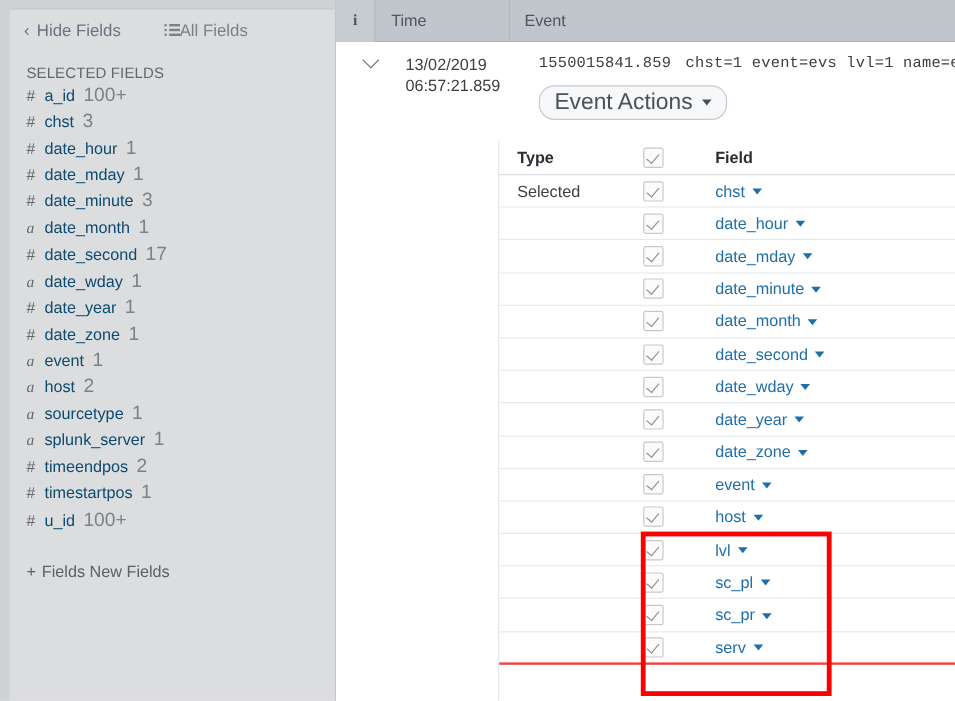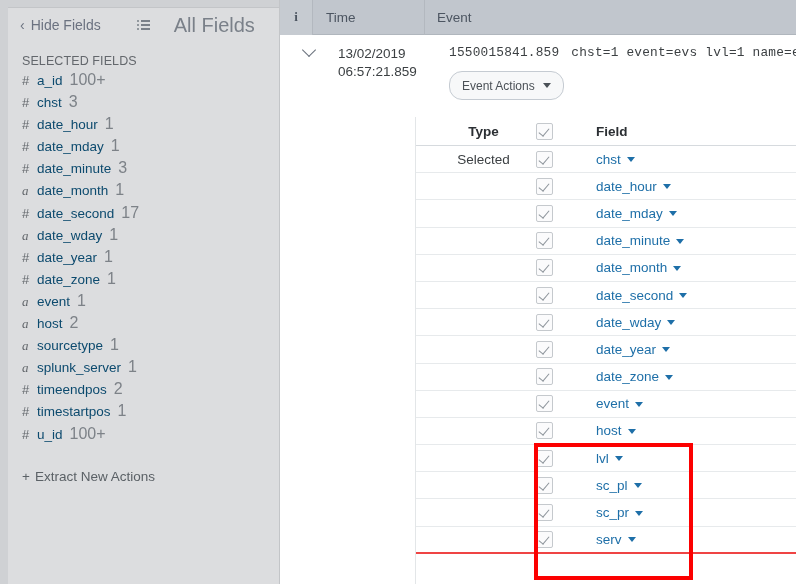--- a/index.html
+++ b/index.html
@@ -68,24 +68,24 @@
     white-space: nowrap;
   }
   .chev-left {
     font-size: 14px;
     color: #6b7280;
     line-height: 1;
     display: inline-block;
   }
   .all-fields {
     color: #7a8089;
-    font-size: 20px;
-    display: flex;
-    align-items: center;
-    gap: 24px;
+    font-size: 14px;
+    display: flex;
+    align-items: center;
+    gap: 0;
     cursor: pointer;
     margin-left: 36px;
     white-space: nowrap;
   }
   .list-icon {
     display: inline-flex;
     flex-direction: column;
     justify-content: center;
     gap: 2px;
     width: 13px;
@@ -243,21 +243,21 @@
     margin-top: 11px;
     display: inline-flex;
     align-items: center;
     gap: 8px;
     height: 29px;
     padding: 0 12px;
     border: 1px solid #c5cbd2;
     border-radius: 13px;
     background: #f7f8f9;
     color: #4b5157;
-    font-size: 12px;
+    font-size: 19px;
     cursor: pointer;
     box-sizing: border-box;
   }
   .caret-down {
     width: 0; height: 0;
     border-left: 4px solid transparent;
     border-right: 4px solid transparent;
     border-top: 5px solid #4b5157;
     display: inline-block;
   }
@@ -279,21 +279,20 @@
     border-bottom: 1px solid #d6dade;
     box-sizing: border-box;
   }
   .ft-col-type {
     width: 120px;
     flex: 0 0 120px;
     padding-left: 15px;
     box-sizing: border-box;
     font-size: 13.5px;
     color: #33373b;
-    text-align: center;
   }
   .ft-col-check {
     width: 45px;
     flex: 0 0 45px;
     display: flex;
     align-items: center;
     justify-content: flex-start;
   }
   .ft-col-field {
     flex: 1 1 auto;
@@ -486,21 +485,21 @@
         </div>
         <div class="field-row">
           <span class="ftype">#</span>
           <span class="fname">u_id</span>
           <span class="fcount">100+</span>
         </div>
       </div>
 
       <div class="extract-new">
         <span>+</span>
-        <span>Extract New Actions</span>
+        <span>Fields New Fields</span>
       </div>
     </div>
   </aside>
 
   <main class="main">
 
     <div class="table-head">
       <div class="th th-i">i</div>
       <div class="th th-time">Time</div>
       <div class="th th-event">Event</div>

